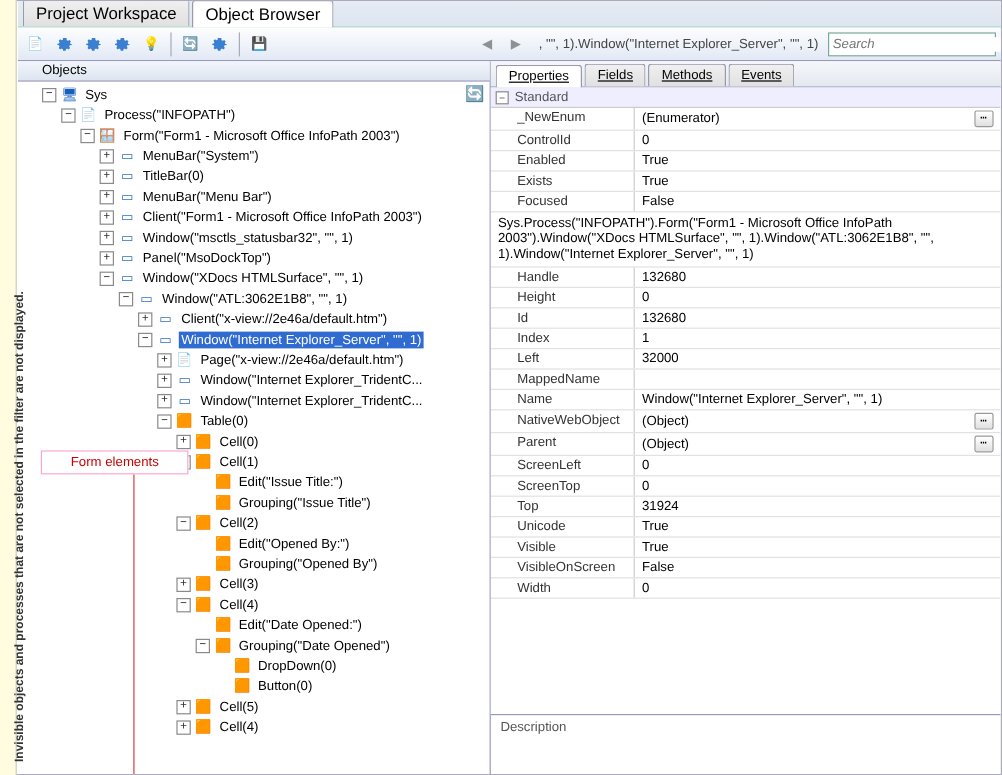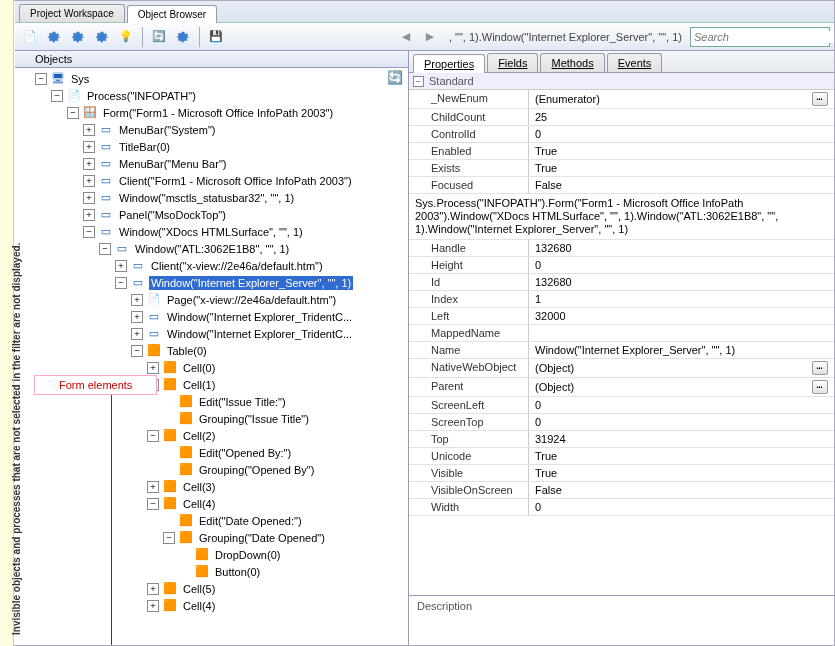--- a/index.html
+++ b/index.html
@@ -1,21 +1,21 @@
 <!DOCTYPE html>
 <html><head>
 <meta charset="utf-8">
 <style>
 * { margin: 0; padding: 0; box-sizing: border-box; }
 body { font-family: Tahoma, "Segoe UI", Arial, sans-serif; font-size: 11px; background: #fff; color: #000; width: 835px; height: 646px; overflow: hidden; border: 1px solid #aab; }
 .anno-strip { position: absolute; left: 0; top: 0; width: 14px; height: 646px; background: #fffce0; border-right: 1px solid #ccb; }
 .anno-strip span { display: block; transform: rotate(-90deg); transform-origin: left top; white-space: nowrap; font-weight: bold; position: absolute; left: 11px; top: 635px; width: 640px; color: #333; font-size: 10px; }
 .main { margin-left: 14px; height: 100%; display: flex; flex-direction: column; }
 .tabs-top { display: flex; background: linear-gradient(#e6ecf3,#dde5f0); height: 22px; padding-left: 4px; border-bottom: 1px solid #9cb; align-items: flex-end; }
-.tab { padding: 3px 10px; background: linear-gradient(#f0f0f0,#e0e0e0); border: 1px solid #99a; border-bottom: none; border-radius: 3px 3px 0 0; margin-right: 2px; cursor: pointer; font-size: 10px; }
+.tab { padding: 3px 10px; background: linear-gradient(#f0f0f0,#e0e0e0); border: 1px solid #99a; border-bottom: none; border-radius: 3px 3px 0 0; margin-right: 2px; cursor: pointer; font-size: 14px; }
 .tab.active { background: #fff; position: relative; top: 1px; }
 .toolbar { display: flex; align-items: center; background: linear-gradient(#fdfdfe,#e2e9f5); height: 28px; padding: 0 4px; border-bottom: 1px solid #99b; gap: 2px; }
 .tb-btn { width: 22px; height: 22px; display: flex; align-items: center; justify-content: center; border-radius: 2px; cursor: pointer; }
 .tb-sep { width: 1px; height: 20px; background: #aab; margin: 0 3px; }
 .tb-flex { flex: 1; }
 .bread { color: #444; font-size: 11px; padding: 0 6px; white-space: nowrap; overflow: hidden; }
 .search-box { display: flex; align-items: center; border: 1px solid #7a9; background: #fff; height: 20px; width: 140px; padding: 0 3px; }
 .search-box input { border: none; outline: none; flex: 1; font-size: 11px; font-style: italic; color: #888; }
 .split { flex: 1; display: flex; overflow: hidden; }
 .left-pane { width: 394px; display: flex; flex-direction: column; border-right: 1px solid #99b; }
@@ -323,26 +323,20 @@
             <span>Standard</span>
           </div>
         <div class="prow">
             <div class="pname">_NewEnum</div>
             <div class="pval">
               <span>(Enumerator)</span>
               <span class="ellips">⋯</span>
             </div>
           </div>
         <div class="prow">
-            <div class="pname">ChildCount</div>
-            <div class="pval">
-              <span>25</span>
-            </div>
-          </div>
-        <div class="prow">
             <div class="pname">ControlId</div>
             <div class="pval">
               <span>0</span>
             </div>
           </div>
         <div class="prow">
             <div class="pname">Enabled</div>
             <div class="pval">
               <span>True</span>
             </div>

